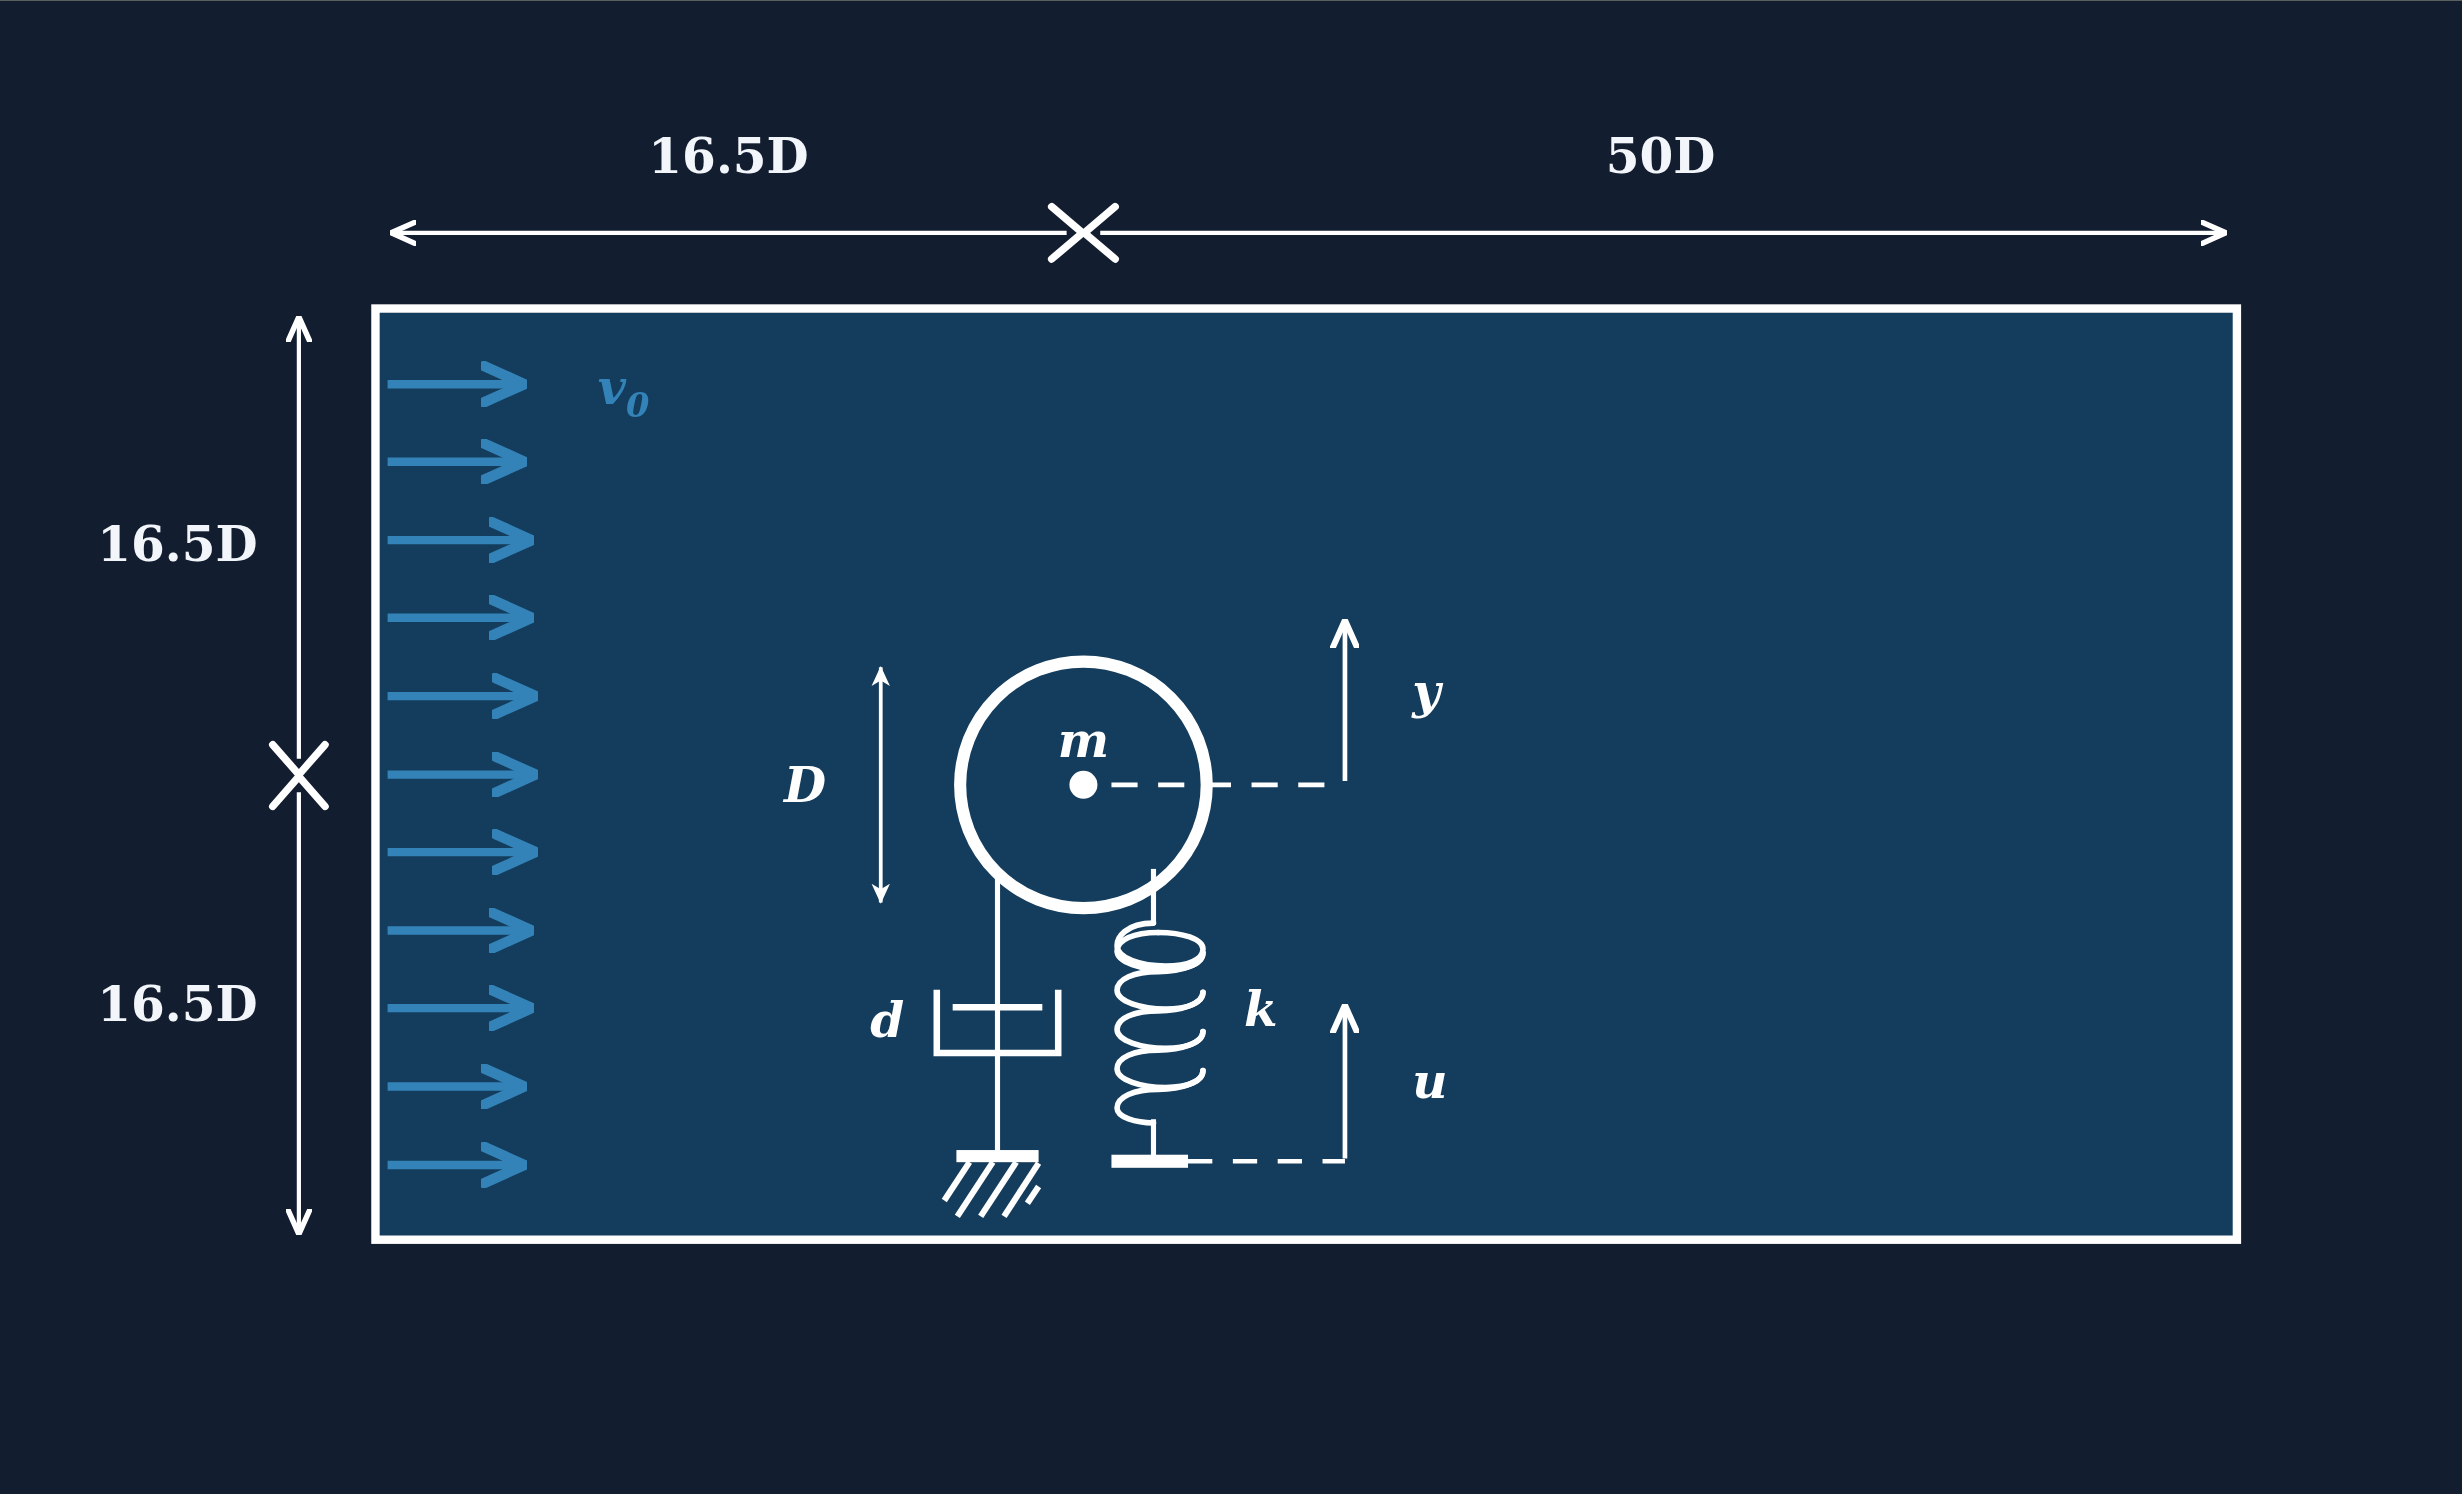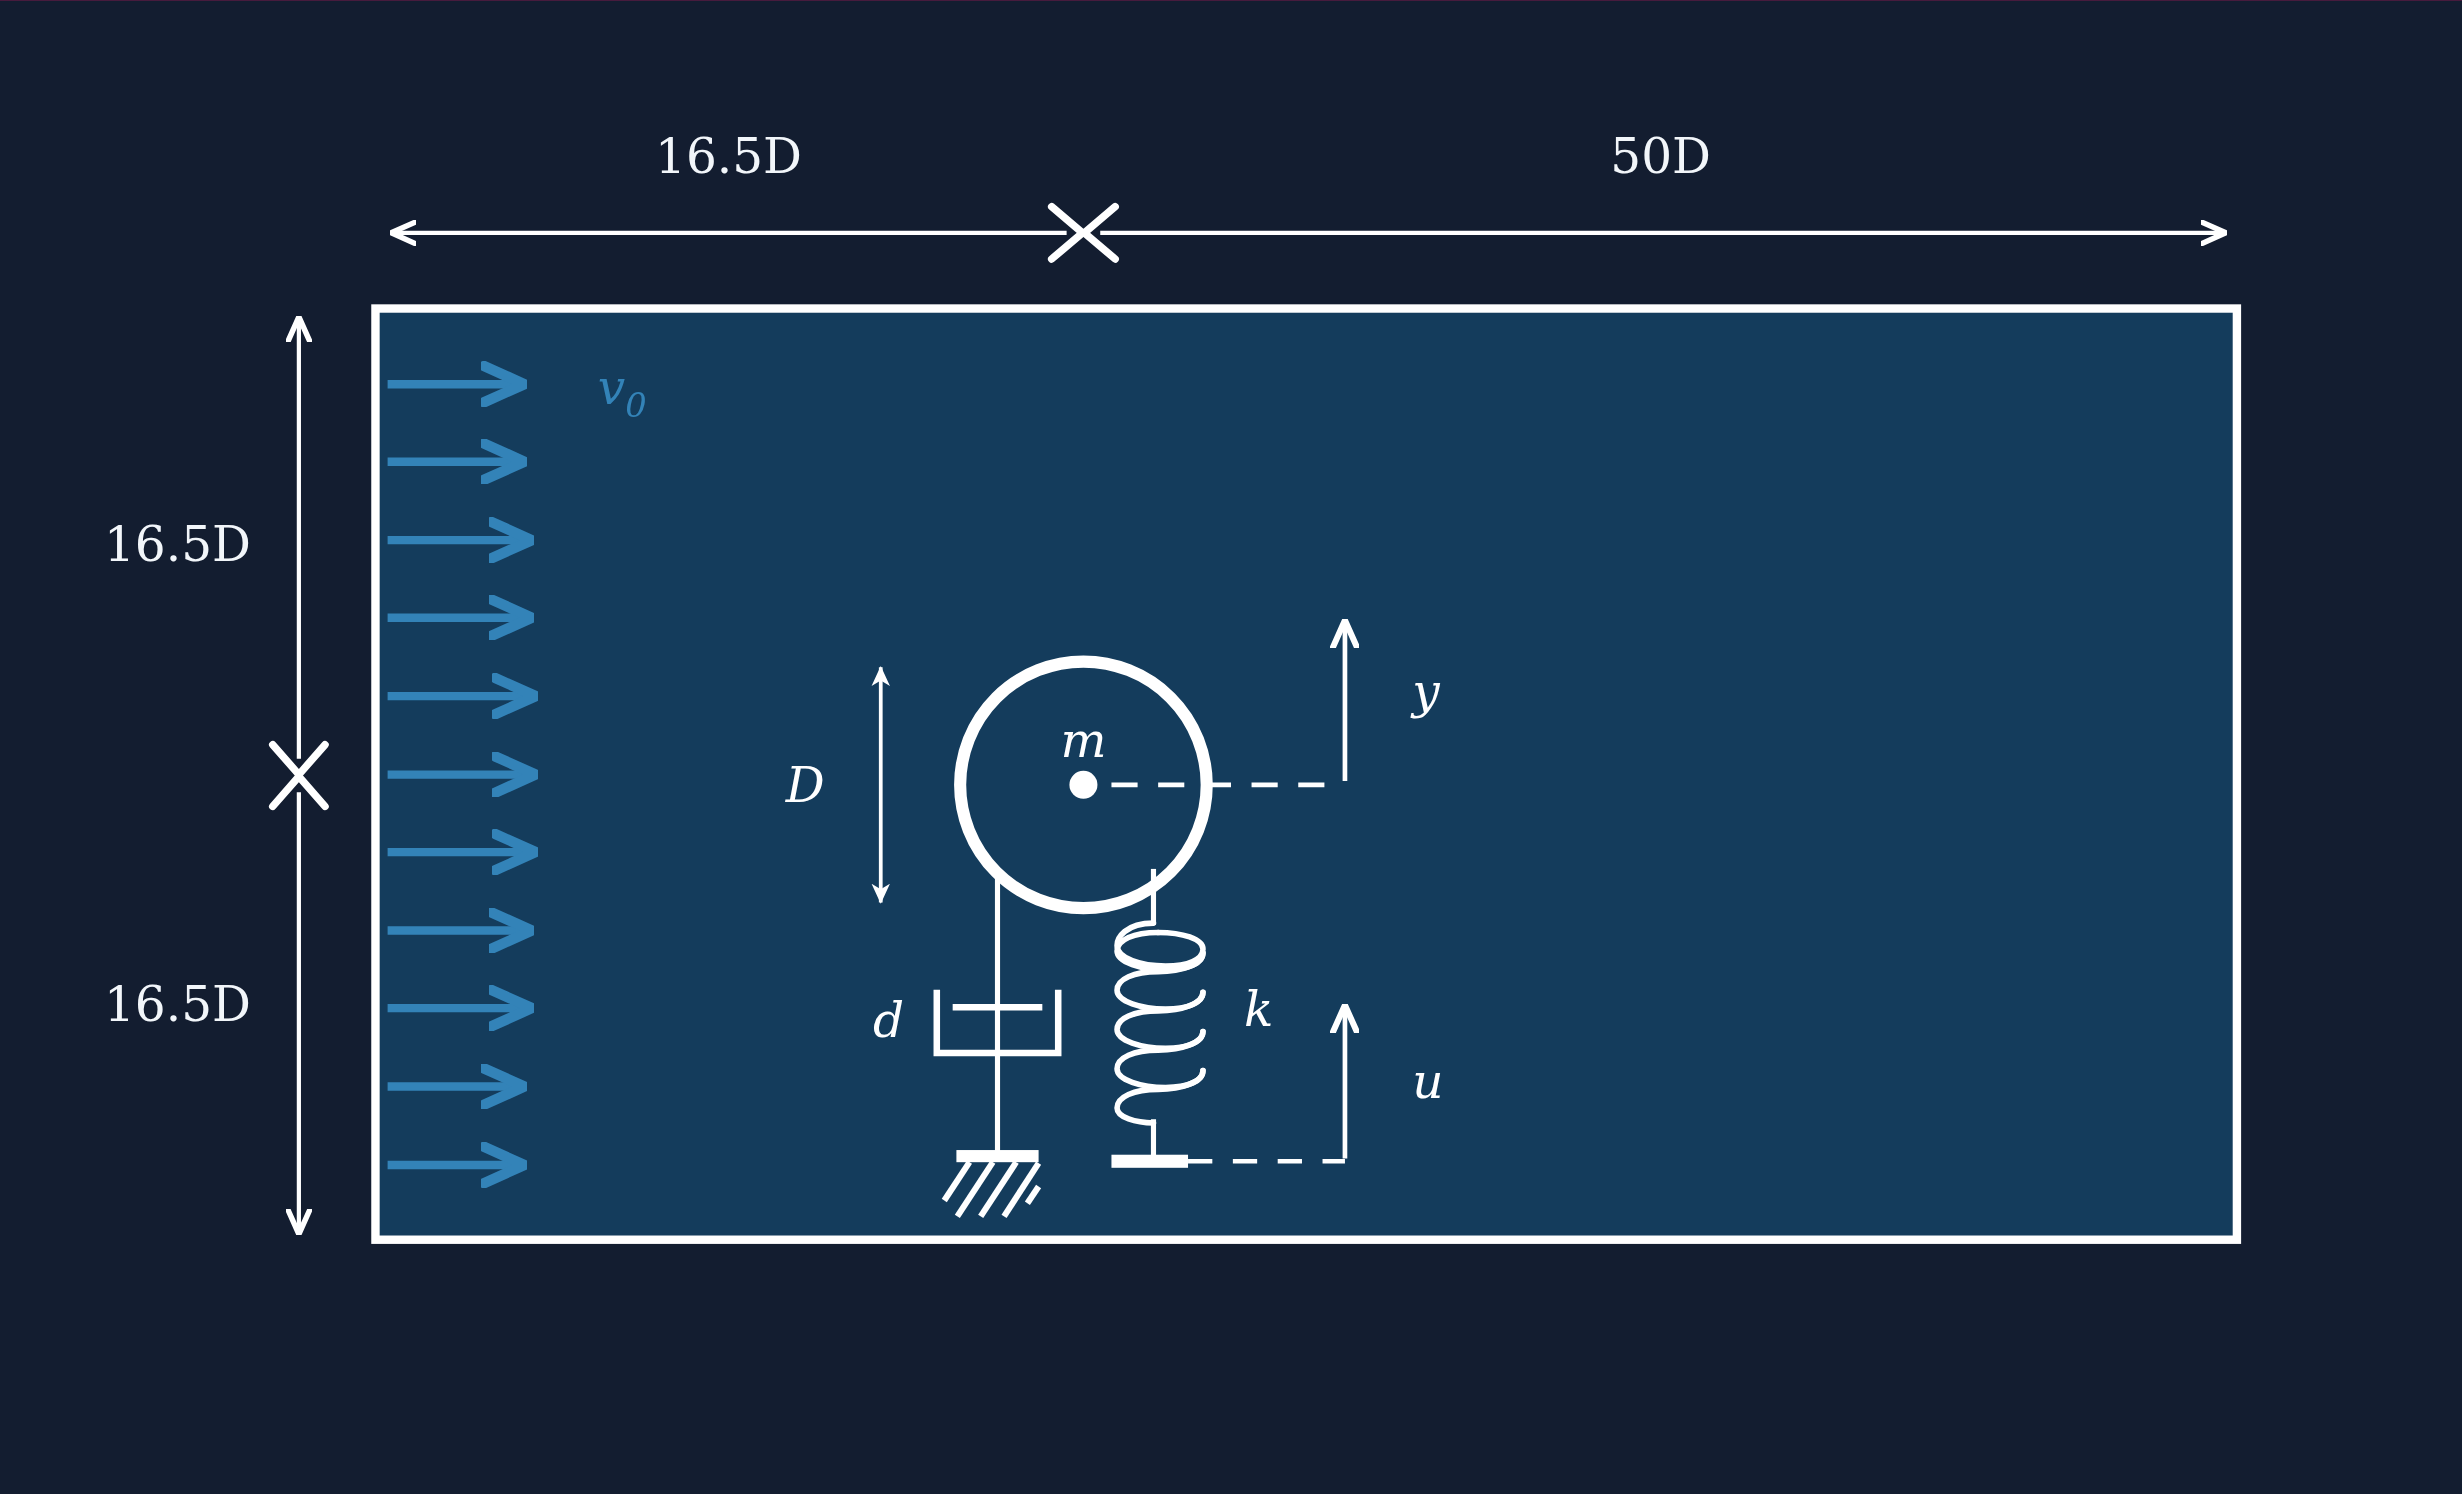--- a/index.html
+++ b/index.html
@@ -11,21 +11,22 @@
   body {
     width: 2462px;
     height: 1495px;
     overflow: hidden;
     font-family: "DejaVu Serif", "Liberation Serif", serif;
   }
   #stage {
     position: relative;
     width: 2462px;
     height: 1495px;
-    background: #be185d;
+    background: #fef9c3;
+    font-weight: bold;
   }
   svg#diagram {
     display: block;
     width: 2462px;
     height: 1495px;
   }
   .math-label {
     font-family: "DejaVu Serif", "Liberation Serif", serif;
     font-style: italic;
     fill: #ffffff;

